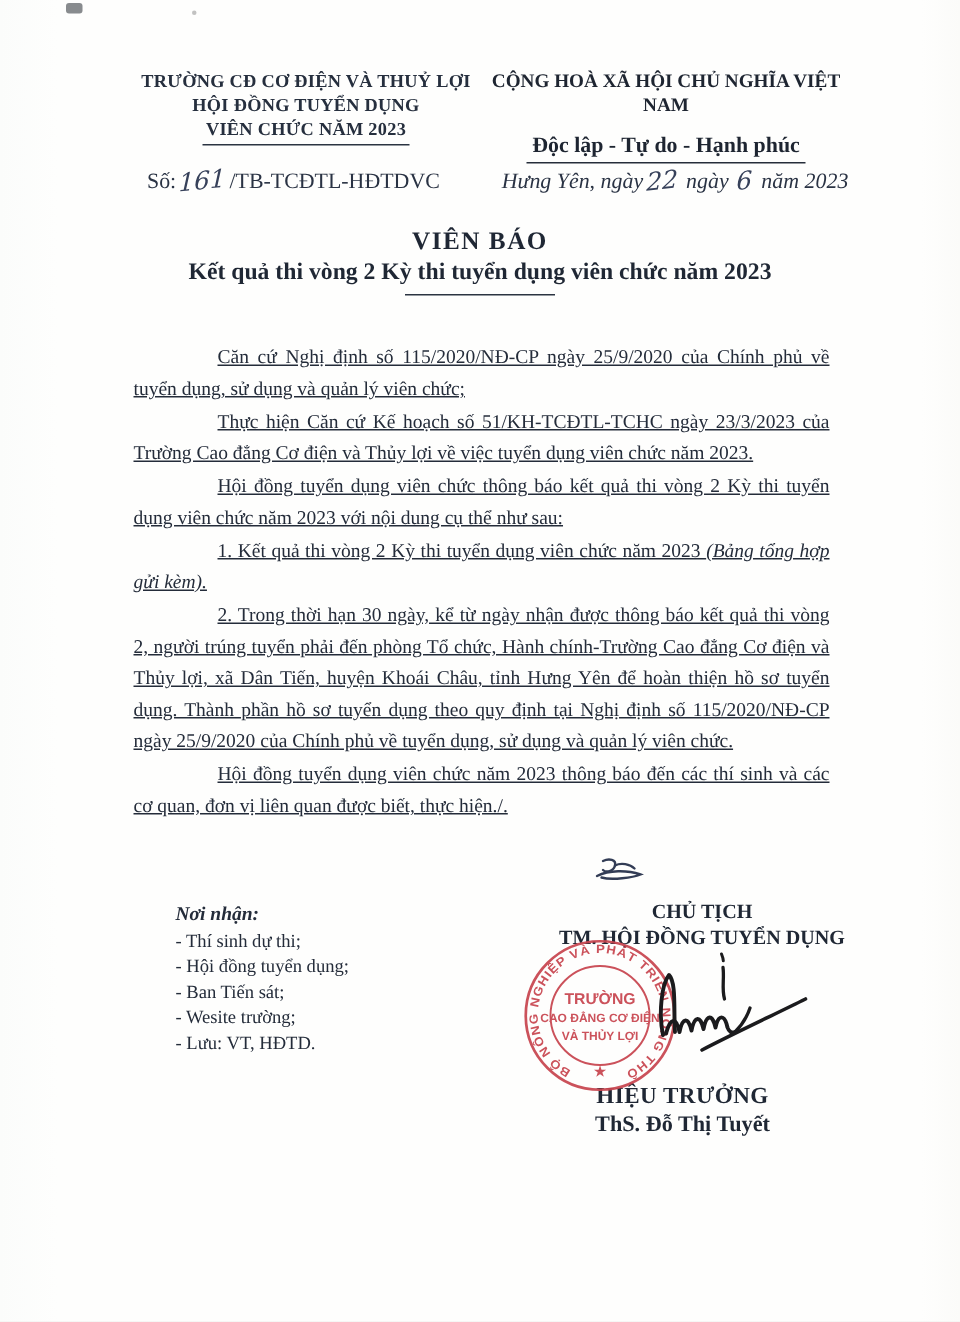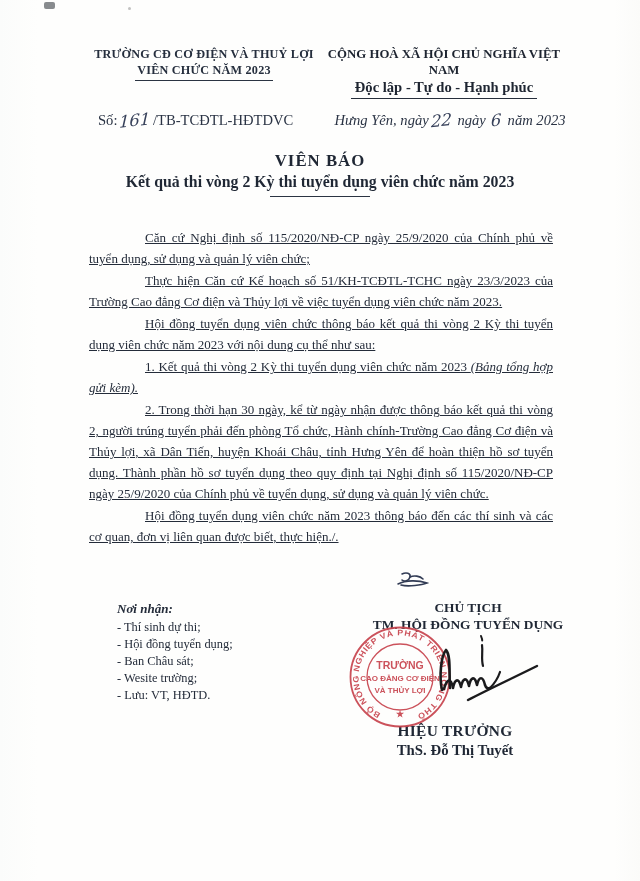--- a/index.html
+++ b/index.html
@@ -35,21 +35,21 @@
   .hdr-left .u3 {
     display: inline-block; padding: 0 2px 2px 2px;
     border-bottom: 1.4px solid #2b3442;
   }
   .hdr-right {
     position: absolute; left: 314px; top: 46px; width: 260px;
     text-align: center; color: #1e2531;
   }
   .hdr-right .hr1 { font-weight: bold; font-size: 12.8px; line-height: 16px; }
   .hdr-right .hr2 {
-    display: inline-block; margin-top: 1px; font-weight: bold; font-size: 14.6px;
+    display: inline-block; margin-top: 11px; font-weight: bold; font-size: 14.6px;
     padding: 0 4px 2px 4px; border-bottom: 1.5px solid #262e3b;
   }
 
   
   .docnum {
     position: absolute; left: 98px; top: 112px;
     font-size: 14.6px; color: #2a3344;
   }
   .dateline {
     position: absolute; left: 328px; top: 112px; width: 244px;
@@ -103,20 +103,21 @@
 </head>
 <body>
 
 <div class="page">
 
   <div class="speck"></div>
   <div class="speck2"></div>
 
   <div class="hdr-left">
     <div>TRƯỜNG CĐ CƠ ĐIỆN VÀ THUỶ LỢI</div>
+    <div>HỘI ĐỒNG TUYỂN DỤNG</div>
     <div><span class="u3">VIÊN CHỨC NĂM 2023</span></div>
   </div>
 
   <div class="hdr-right">
     <div class="hr1">CỘNG HOÀ XÃ HỘI CHỦ NGHĨA VIỆT NAM</div>
     <div><span class="hr2">Độc lập - Tự do - Hạnh phúc</span></div>
   </div>
 
   <div class="docnum">
     <span>Số:</span><span class="hand">161</span><span>/TB-TCĐTL-HĐTDVC</span>
@@ -146,21 +147,21 @@
       <path d="M6,4 C10,2 15,3 14,7 C13,11 8,12 6,10"></path>
       <path d="M14,7 C18,5 24,6 27,9"></path>
       <path d="M2,14 C10,10 22,10 31,13 C26,15 12,17 5,15"></path>
     </g>
   </svg>
 
   <div class="recipients">
     <div class="rh">Nơi nhận:</div>
     <div class="ri">- Thí sinh dự thi;</div>
     <div class="ri">- Hội đồng tuyển dụng;</div>
-    <div class="ri">- Ban Châu sát;</div>
+    <div class="ri">- Ban Tiến sát;</div>
     <div class="ri">- Wesite trường;</div>
     <div class="ri">- Lưu: VT, HĐTD.</div>
   </div>
 
   <div class="sig-top">
     <div>CHỦ TỊCH</div>
     <div>TM. HỘI ĐỒNG TUYỂN DỤNG</div>
   </div>
 
   <div class="sig-bottom">

